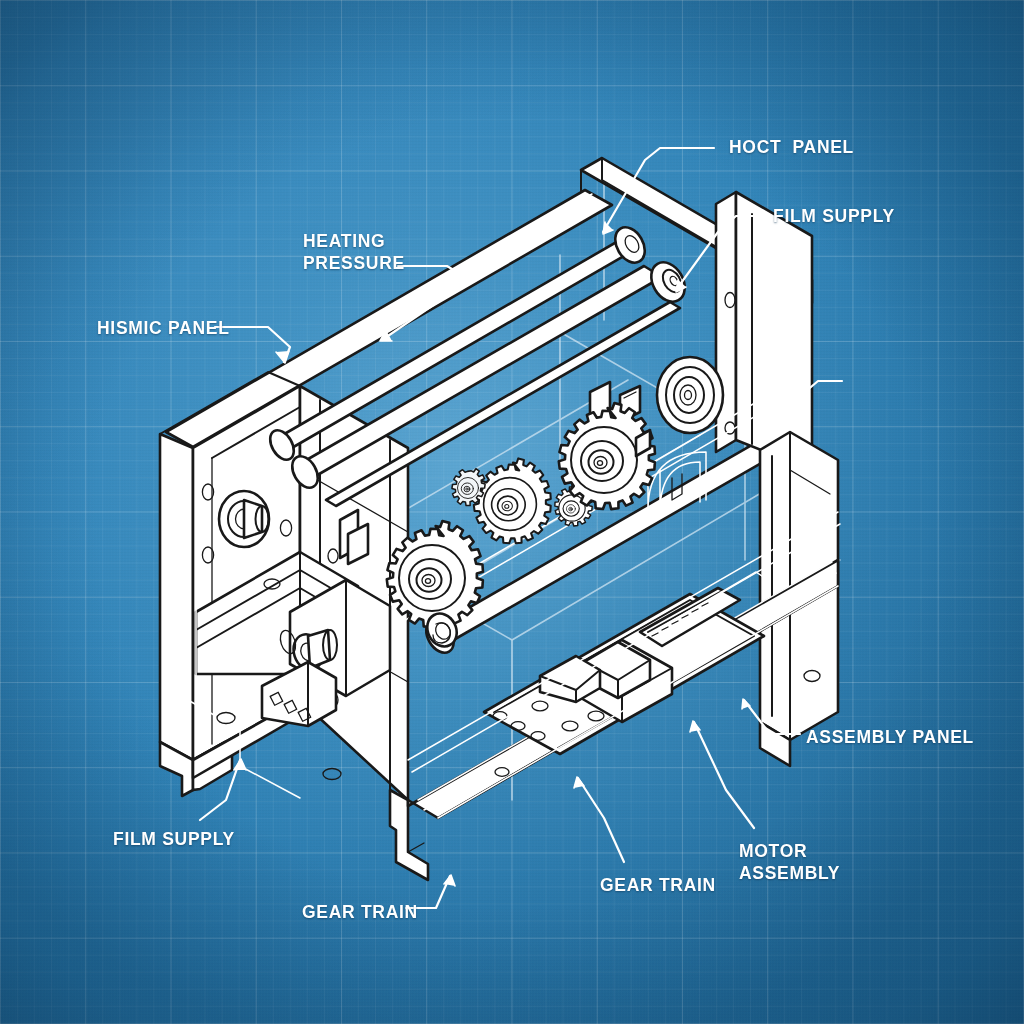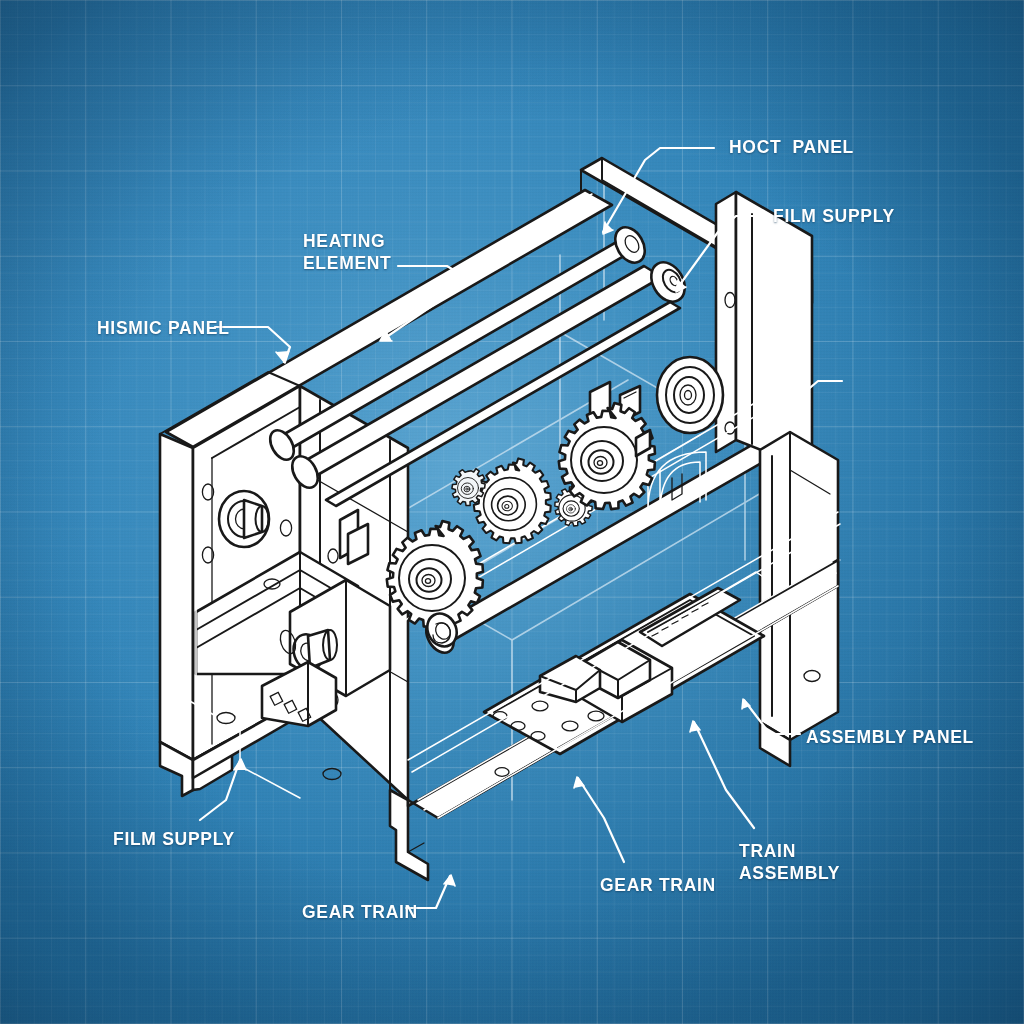--- a/index.html
+++ b/index.html
@@ -419,28 +419,28 @@
       <path d="M 234 770 L 241 759 L 246 770" fill="#ffffff" stroke-width="1.6"></path>
     </g>
   </svg>
 
   <div id="labels">
     <div class="lbl" style="left:729px;top:136px;">HOCT  PANEL</div>
 
     <div class="lbl" style="left:773px;top:205px;">FILM SUPPLY</div>
 
     <div class="lbl" style="left:303px;top:230px;">HEATING
-ELEMENT</div>
+PRESSURE</div>
 
     <div class="lbl" style="left:97px;top:317px;">HISMIC PANEL</div>
 
 
     <div class="lbl" style="left:806px;top:726px;">ASSEMBLY PANEL</div>
 
-    <div class="lbl" style="left:739px;top:840px;">TRAIN
+    <div class="lbl" style="left:739px;top:840px;">MOTOR
 ASSEMBLY</div>
 
     <div class="lbl" style="left:600px;top:874px;">GEAR TRAIN</div>
 
     <div class="lbl" style="left:302px;top:901px;">GEAR TRAIN</div>
 
     <div class="lbl" style="left:113px;top:828px;">FILM SUPPLY</div>
   </div>
 
 </div>

